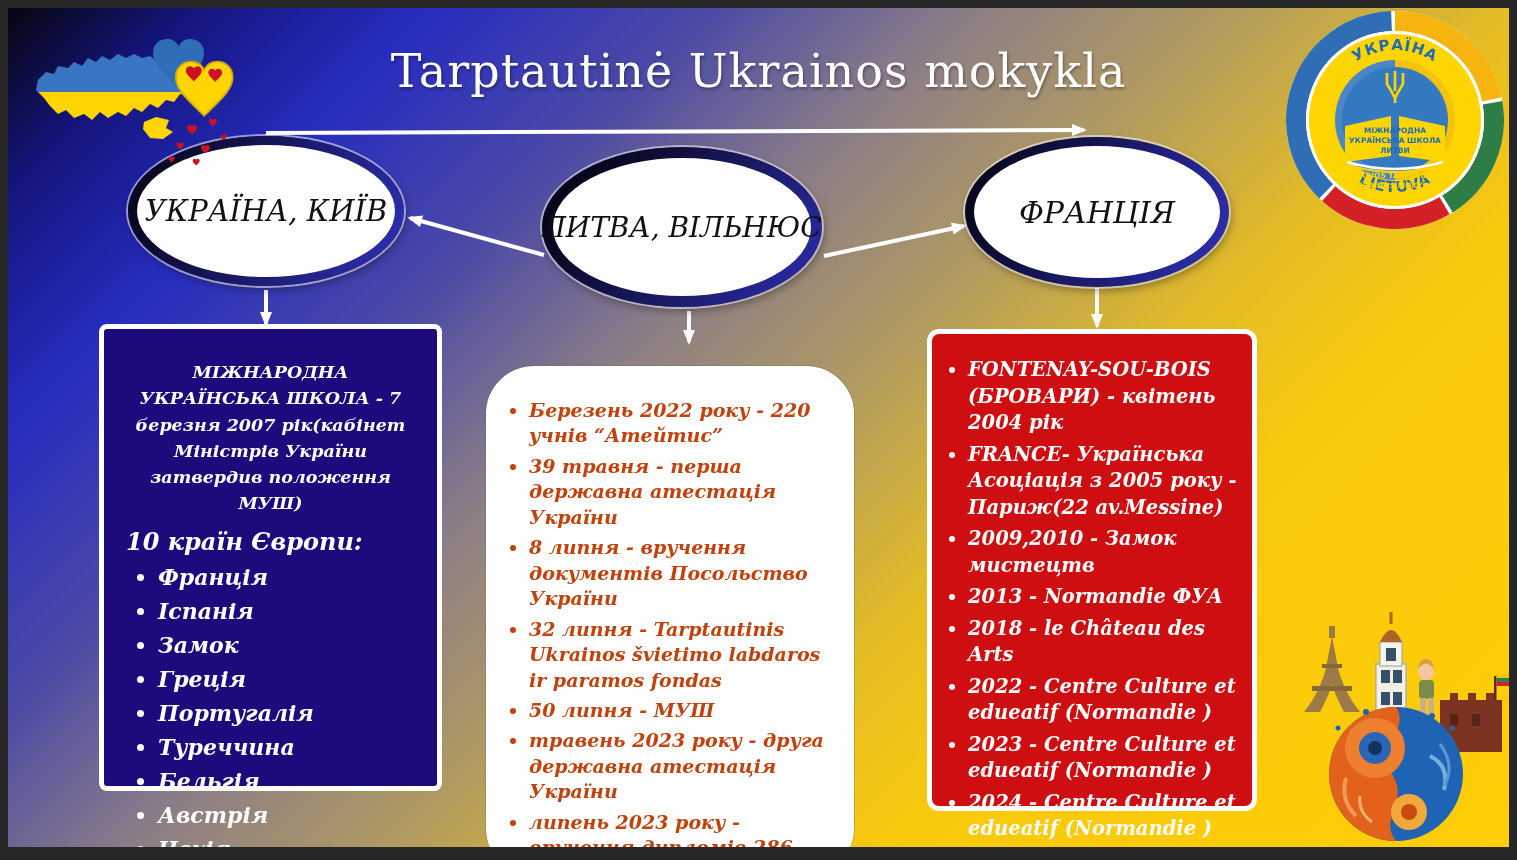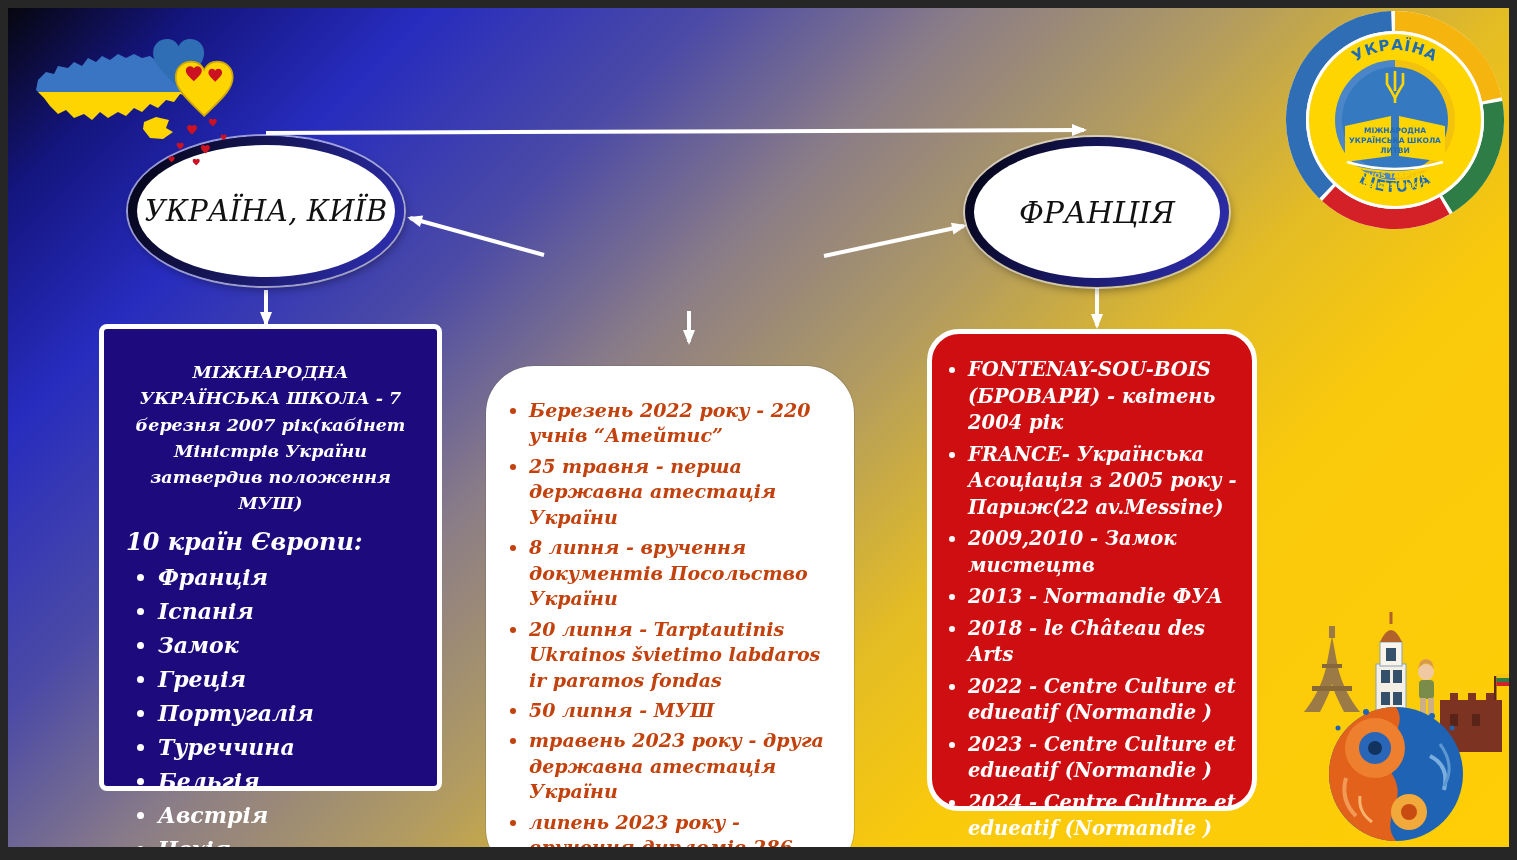--- a/index.html
+++ b/index.html
@@ -32,36 +32,37 @@
        background:#1d0b7d;color:#fff;padding:30px 20px 10px 20px;}
   #box-kyiv .hdr{font-size:17.5px;line-height:1.5;text-align:center;}
   #box-kyiv .sub{font-size:24px;margin:10px 0 4px 2px;font-style:italic;}
   #box-kyiv ul{margin:4px 0 0 0;padding-left:34px;}
   #box-kyiv li{font-size:22px;margin:8px 0;}
   #box-vilnius{left:478px;top:328px;width:368px;height:510px;border-radius:48px;
        background:#fff;color:#c2410c;padding:22px 10px 10px 6px;
        box-shadow:0 0 0 1px rgba(90,90,90,.25);margin-top:30px;}
   #box-vilnius ul{margin:0;padding-left:32px;}
   #box-vilnius li{font-size:19px;line-height:1.34;margin:5px 0;}
-  #box-france{left:919px;top:321px;width:330px;height:482px;border-radius:32px;
+  #box-france{left:919px;top:321px;width:330px;height:482px;border-radius:12px;
        background:#ce0e10;color:#fff;padding:18px 8px 8px 6px;}
   #box-france ul{margin:0;padding-left:30px;}
   #box-france li{font-size:19.5px;line-height:1.36;margin:5px 0;}
   .art{position:absolute;z-index:2;}
   #map-art{left:16px;top:20px;}
   #logo-art{left:1277px;top:2px;}
   #globe-art{left:1272px;top:598px;}
   .logo-txt{font-family:"DejaVu Sans","Liberation Sans",sans-serif;font-weight:bold;}
 </style>
 </head>
 <body>
 
 <div class="frame">
  <div class="canvas">
 
+  <div class="title">Tarptautinė Ukrainos mokykla</div>
 
   <svg class="arrows" viewBox="0 0 1501 839">
     <defs>
       <marker id="ah" markerUnits="userSpaceOnUse" markerWidth="18" markerHeight="16" refX="13" refY="7" orient="auto">
         <path d="M1,1 L16,7 L1,13 Z" fill="#ffffff"></path>
       </marker>
     </defs>
     <g stroke="#ffffff" stroke-width="4" fill="none">
       <path d="M258,125 L1076,122" marker-end="url(#ah)"></path>
       <path d="M536,247 L402,210" marker-end="url(#ah)"></path>
@@ -69,20 +70,25 @@
       <path d="M258,282 L258,316" marker-end="url(#ah)"></path>
       <path d="M681,303 L681,334" marker-end="url(#ah)"></path>
       <path d="M1089,280 L1089,318" marker-end="url(#ah)"></path>
     </g>
   </svg>
 
   <div class="oval" id="oval-ukraine">
     <div class="ring"></div>
     <div class="inner"></div>
     <div class="lbl">УКРАЇНА, КИЇВ</div>
+  </div>
+  <div class="oval" id="oval-lithuania">
+    <div class="ring"></div>
+    <div class="inner"></div>
+    <div class="lbl">ЛИТВА, ВІЛЬНЮС</div>
   </div>
   <div class="oval" id="oval-france">
     <div class="ring"></div>
     <div class="inner"></div>
     <div class="lbl">ФРАНЦІЯ</div>
   </div>
 
   <div class="box" id="box-kyiv">
     <div class="hdr">МІЖНАРОДНА УКРАЇНСЬКА ШКОЛА - 7 березня 2007 рік(кабінет Міністрів України затвердив положення МУШ)</div>
     <div class="sub">10 країн Європи:</div>
@@ -95,23 +101,23 @@
           <li>Туреччина</li>
           <li>Бельгія</li>
           <li>Австрія</li>
           <li>Чехія</li>
         </ul>
   </div>
 
   <div class="box" id="box-vilnius">
     <ul>
           <li>Березень 2022 року - 220 учнів “Атейтис”</li>
-          <li>25 травня - перша державна атестація України</li>
+          <li>39 травня - перша державна атестація України</li>
           <li>8 липня - вручення документів Посольство України</li>
-          <li>20 липня - Tarptautinis Ukrainos švietimo labdaros ir paramos fondas</li>
+          <li>32 липня - Tarptautinis Ukrainos švietimo labdaros ir paramos fondas</li>
           <li>50 липня - МУШ</li>
           <li>травень 2023 року - друга державна атестація України</li>
           <li>липень 2023 року - вручення дипломів 286 випускників</li>
         </ul>
   </div>
 
   <div class="box" id="box-france">
     <ul>
           <li>FONTENAY-SOU-BOIS (БРОВАРИ) -  квітень 2004 рік</li>
           <li>FRANCE- Українська Асоціація з 2005  року - Париж(22 av.Messine)</li>

